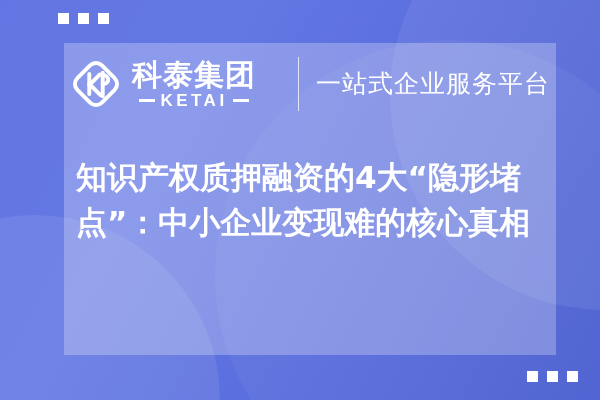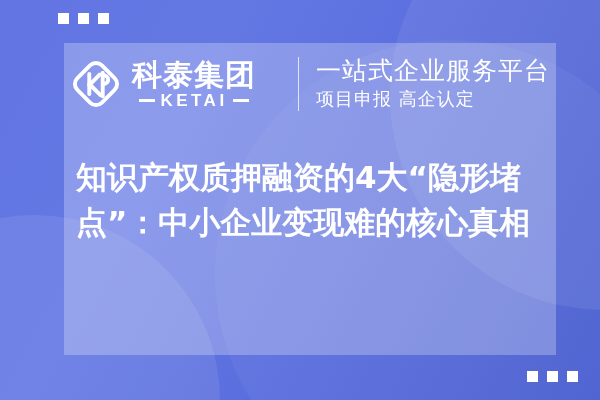--- a/index.html
+++ b/index.html
@@ -224,21 +224,20 @@
           <span id="brand-en">KETAI</span>
           <span class="en-rule"></span>
         </div>
       </div>
     </div>
 
     <div id="divider"></div>
 
     <div id="tagline-block">
       <div id="tagline-main">一站式企业服务平台</div>
-      <div id="tagline-sub">项目申报 高企认定</div>
     </div>
 
   </div>
 
   <div id="headline">知识产权质押融资的4大“隐形堵点”：中小企业变现难的核心真相</div>
 
   <div class="dots bottom-right">
     <span class="dot"></span>
     <span class="dot"></span>
     <span class="dot"></span>

